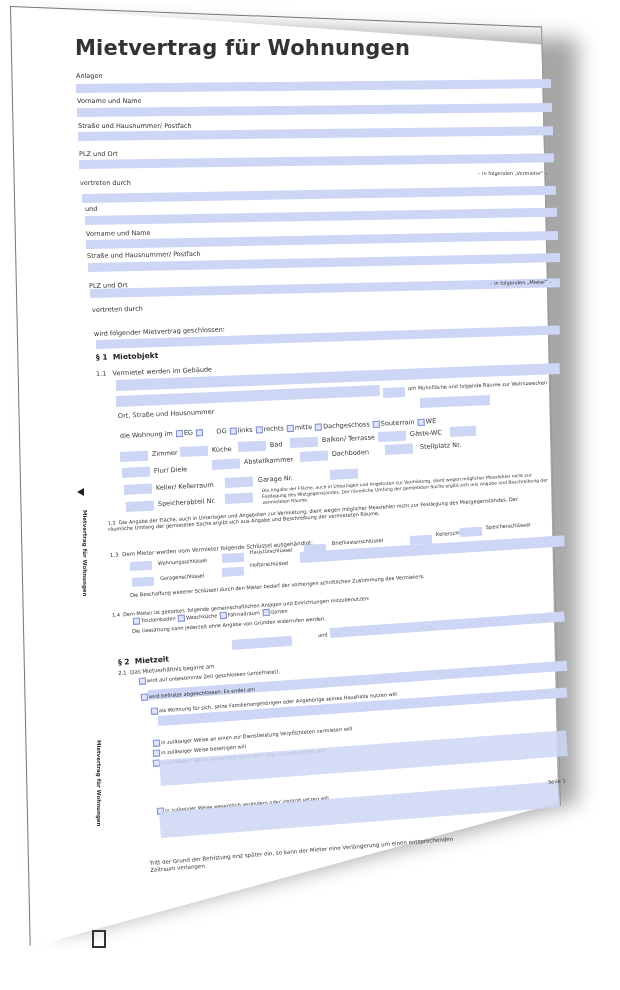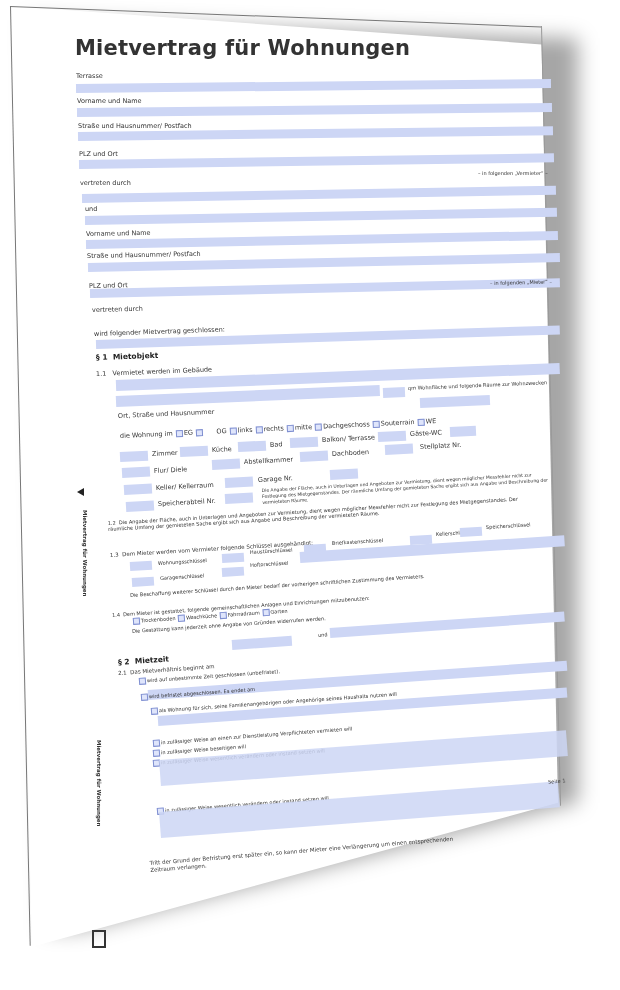--- a/index.html
+++ b/index.html
@@ -39,21 +39,21 @@
   <div class="shadow"></div>
   <div class="page"></div>
 
   <div class="border-line" style="left:10px;top:6px;width:532px;height:1px;transform:rotate(2.2deg);transform-origin:0 0;"></div>
   <div class="border-line" style="left:10px;top:6px;width:1px;height:940px;transform:rotate(-1.2deg);transform-origin:0 0;"></div>
   <div class="border-line" style="left:541px;top:26px;width:1px;height:780px;transform:rotate(-1.4deg);transform-origin:0 0;background:#999;"></div>
 
   <div class="content">
     <div class="title">Mietvertrag für Wohnungen</div>
 
-    <div class="lbl" style="left:76px;top:72px;">Terrasse</div>
+    <div class="lbl" style="left:76px;top:72px;">Anlagen</div>
     <div class="field" style="left:76px;top:84px;width:475px;transform:rotate(-0.6deg);"></div>
     <div class="lbl" style="left:77px;top:97px;">Vorname und Name</div>
     <div class="field" style="left:77px;top:108px;width:475px;transform:rotate(-0.6deg);"></div>
     <div class="lbl" style="left:78px;top:122px;">Straße und Hausnummer/ Postfach</div>
     <div class="field" style="left:78px;top:132px;width:475px;transform:rotate(-0.7deg);"></div>
     <div class="lbl" style="left:79px;top:150px;">PLZ und Ort</div>
     <div class="field" style="left:79px;top:160px;width:475px;transform:rotate(-0.8deg);"></div>
     <div class="lbl" style="left:478px;top:170px;font-size:5px;">– in folgenden „Vermieter“ –</div>
     <div class="lbl" style="left:80px;top:179px;">vertreten durch</div>
 

